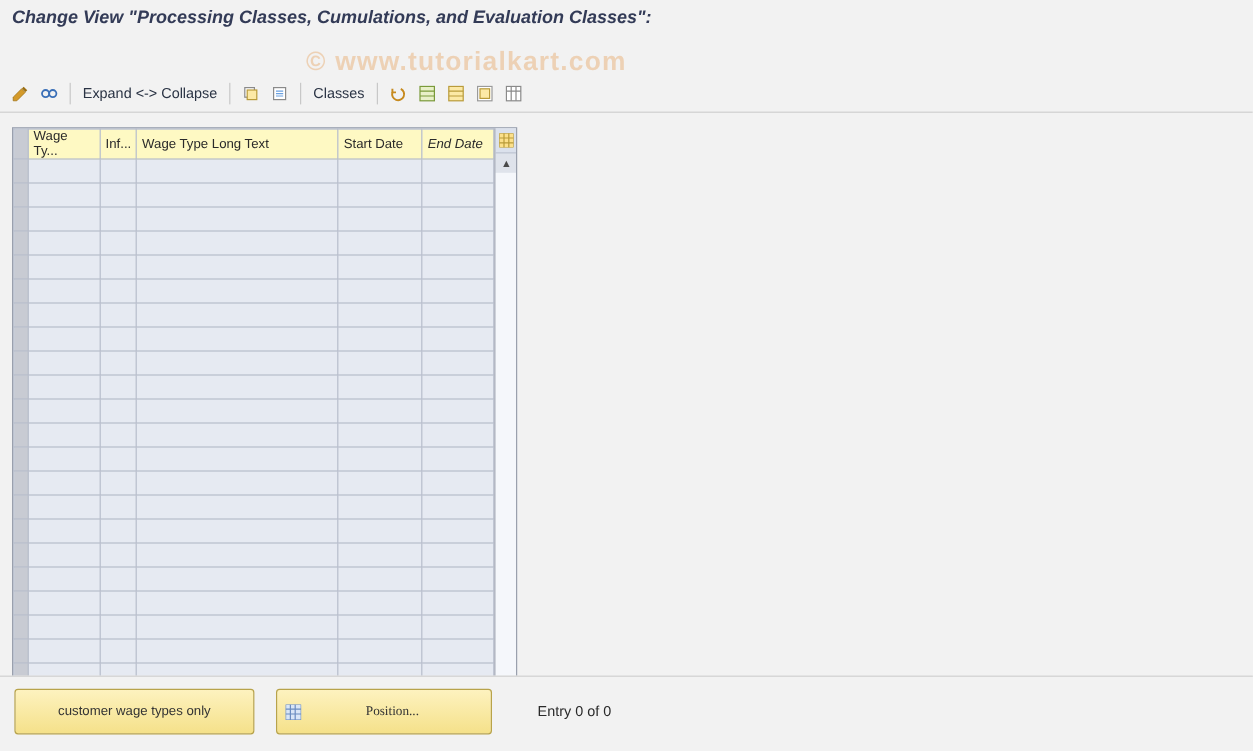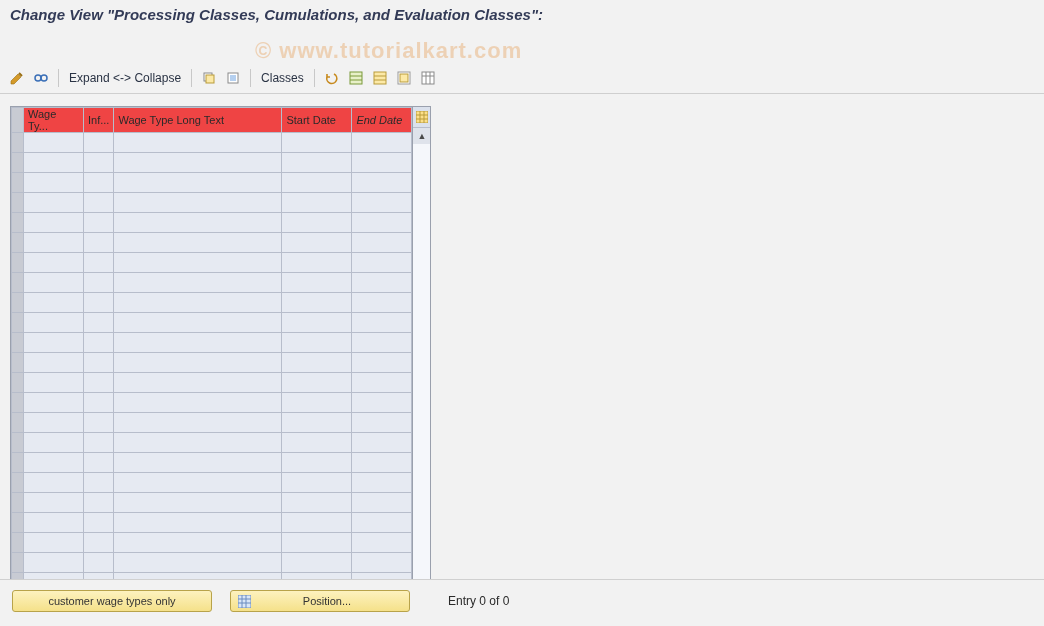--- a/index.html
+++ b/index.html
@@ -70,21 +70,21 @@
     border: 1px solid #b7bdcb;
     background: #e6eaf2;
     height: 20px;
     font-weight: normal;
     font-size: 11px;
     text-align: left;
     padding: 0 4px;
     color: #2a2a2a;
   }
   .grid th {
-    background: #ef4444;
+    background: #fef9c3;
   }
   .grid td.sel, .grid th.sel {
     width: 12px;
     padding: 0;
     background: #c8cbd3;
   }
   .col-wagety { width: 60px; }
   .col-inf    { width: 28px; margin-left: 16px; }
   .col-long   { width: 168px; }
   .col-start  { width: 70px; margin-top: 46px; }
@@ -133,35 +133,36 @@
     display: flex;
     align-items: center;
     gap: 18px;
     border-top: 1px solid #d0d0d0;
     background: #f2f2f2;
   }
   .sap-button {
     display: inline-flex;
     align-items: center;
     justify-content: center;
-    height: 22px;
+    height: 38px;
     border: 1px solid #b8a34a;
     border-radius: 3px;
     background: linear-gradient(#fdf2bf, #f5e18a);
     font-size: 11px;
     color: #333;
     cursor: pointer;
     padding: 0 14px;
     min-width: 200px;
   }
   .sap-button.position-btn {
     min-width: 180px;
     gap: 8px;
     padding-left: 6px;
     justify-content: flex-start;
+    font-family: Liberation Serif, serif;
   }
   .sap-button .icn {
     width: 14px; height: 14px;
     display: inline-flex; align-items:center; justify-content:center;
     font-size: 12px;
   }
   .entry-text {
     font-size: 12px;
     color: #2a2a2a;
     margin-left: 20px;

